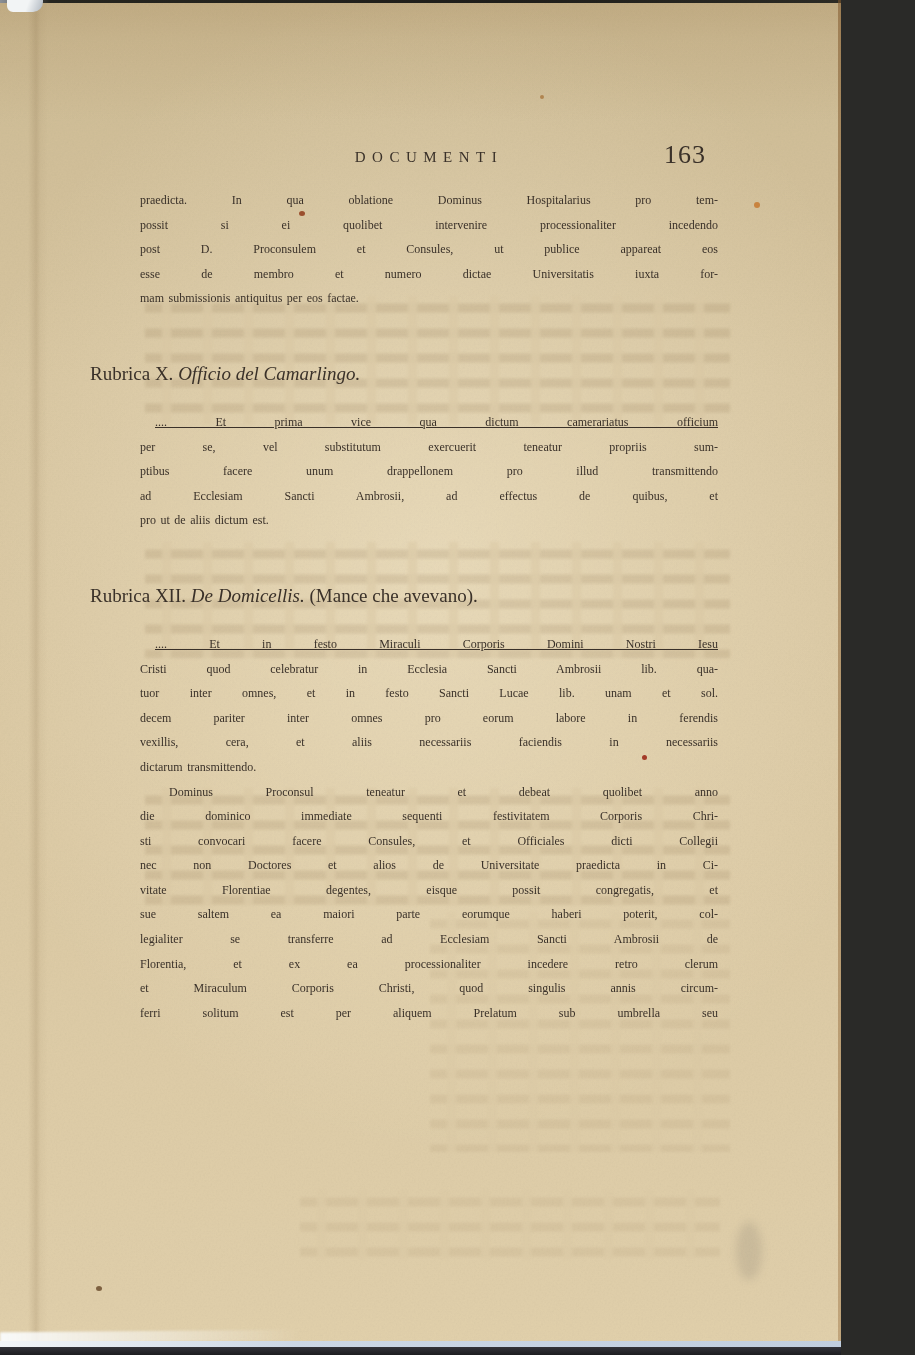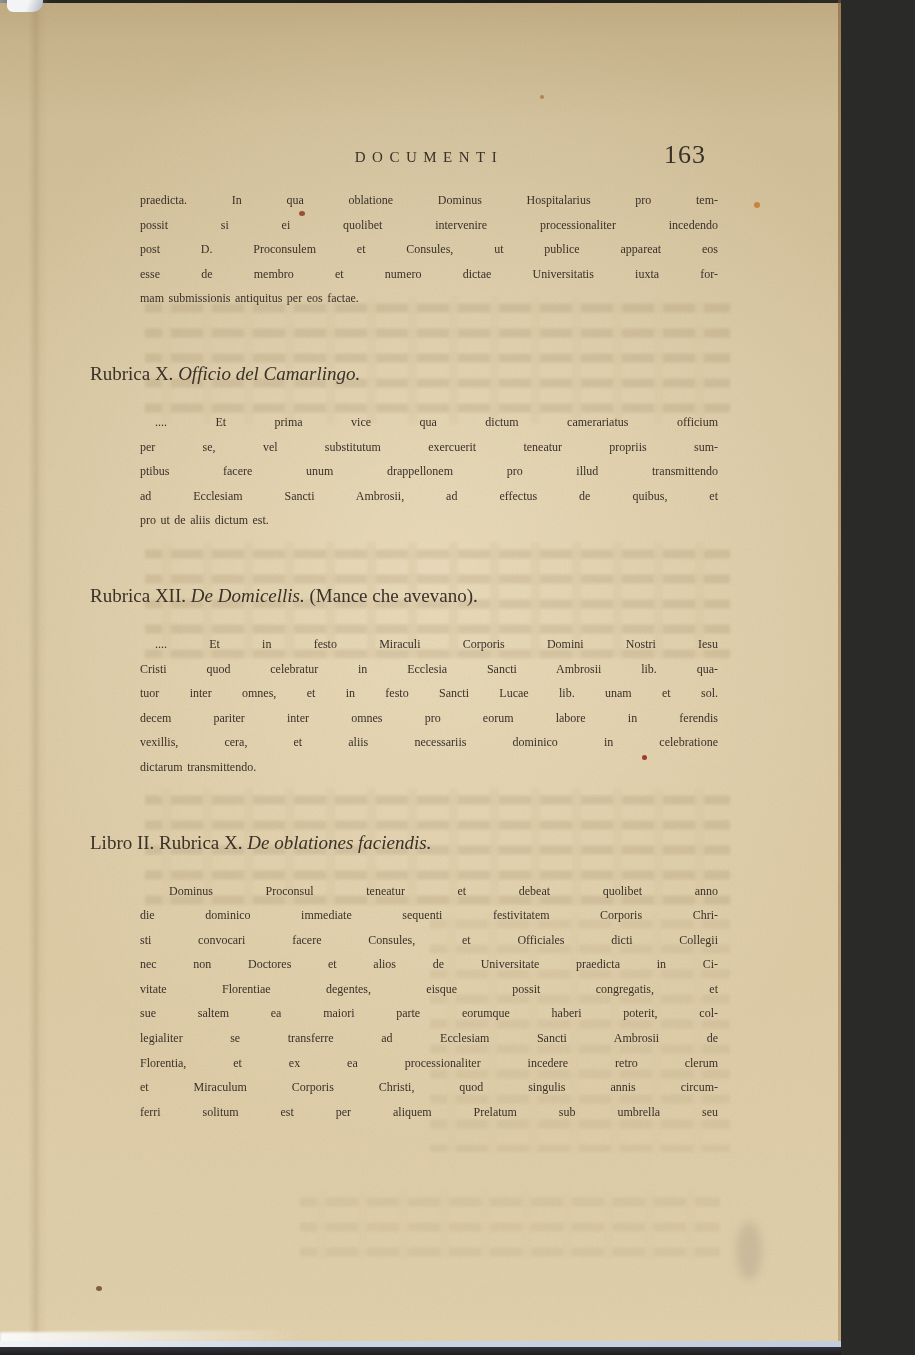--- a/index.html
+++ b/index.html
@@ -93,21 +93,21 @@
   .paragraph:first-of-type { margin-top: 16px; }
   .line {
     font-size: 12px;
     line-height: 24.6px;
     text-align: justify;
     text-align-last: justify;
     word-spacing: 1.5px;
     white-space: nowrap;
   }
   .line.last { text-align-last: left; }
-  .line.indent-sm { text-indent: 15px; }
+  .line.indent-sm { text-indent: 15px; text-decoration: underline; }
   .line.indent-md { text-indent: 29px; }
   .heading {
     margin: 50px 0 24px;
     text-align: left;
     transform: translateX(-50px);
     font-size: 19px;
     line-height: 25px;
     white-space: nowrap;
   }
   .heading .it { font-style: italic; }
@@ -167,24 +167,23 @@
           <div class="line">ptibus facere unum drappellonem pro illud transmittendo</div>
           <div class="line">ad Ecclesiam Sancti Ambrosii, ad effectus de quibus, et</div>
           <div class="line last">pro ut de aliis dictum est.</div>
         </div>
         <div class="heading"><span class="rm">Rubrica XII. </span><span class="it">De Domicellis.</span><span class="rm"> (Mance che avevano).</span></div>
         <div class="paragraph">
           <div class="line indent-sm">.... Et in festo Miraculi Corporis Domini Nostri Iesu</div>
           <div class="line">Cristi quod celebratur in Ecclesia Sancti Ambrosii lib. qua-</div>
           <div class="line">tuor inter omnes, et in festo Sancti Lucae lib. unam et sol.</div>
           <div class="line">decem pariter inter omnes pro eorum labore in ferendis</div>
-          <div class="line">vexillis, cera, et aliis necessariis dominico in celebratione</div>
+          <div class="line">vexillis, cera, et aliis necessariis faciendis in necessariis</div>
           <div class="line last">dictarum transmittendo.</div>
         </div>
-        <div class="heading"><span class="rm">Libro II. Rubrica X. </span><span class="it">De oblationes faciendis.</span></div>
         <div class="paragraph">
           <div class="line indent-md">Dominus Proconsul teneatur et debeat quolibet anno</div>
           <div class="line">die dominico immediate sequenti festivitatem Corporis Chri-</div>
           <div class="line">sti convocari facere Consules, et Officiales dicti Collegii</div>
           <div class="line">nec non Doctores et alios de Universitate praedicta in Ci-</div>
           <div class="line">vitate Florentiae degentes, eisque possit congregatis, et</div>
           <div class="line">sue saltem ea maiori parte eorumque haberi poterit, col-</div>
           <div class="line">legialiter se transferre ad Ecclesiam Sancti Ambrosii de</div>
           <div class="line">Florentia, et ex ea processionaliter incedere retro clerum</div>
           <div class="line">et Miraculum Corporis Christi, quod singulis annis circum-</div>

